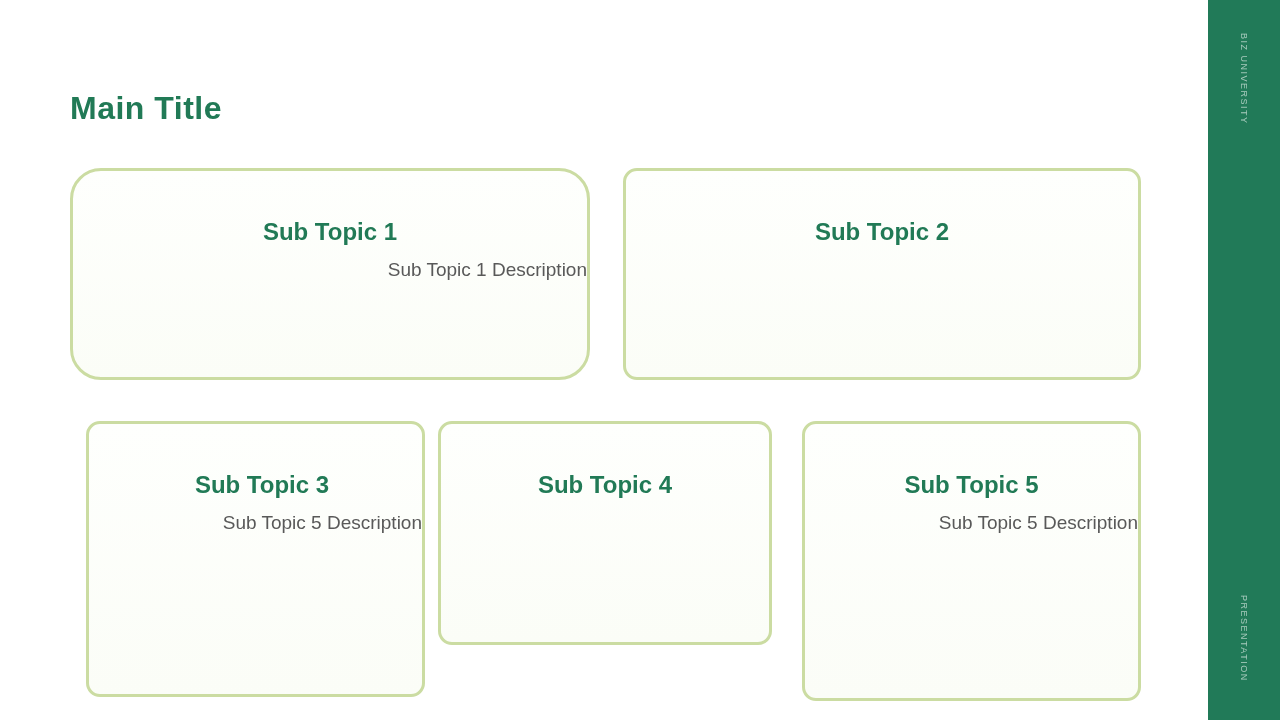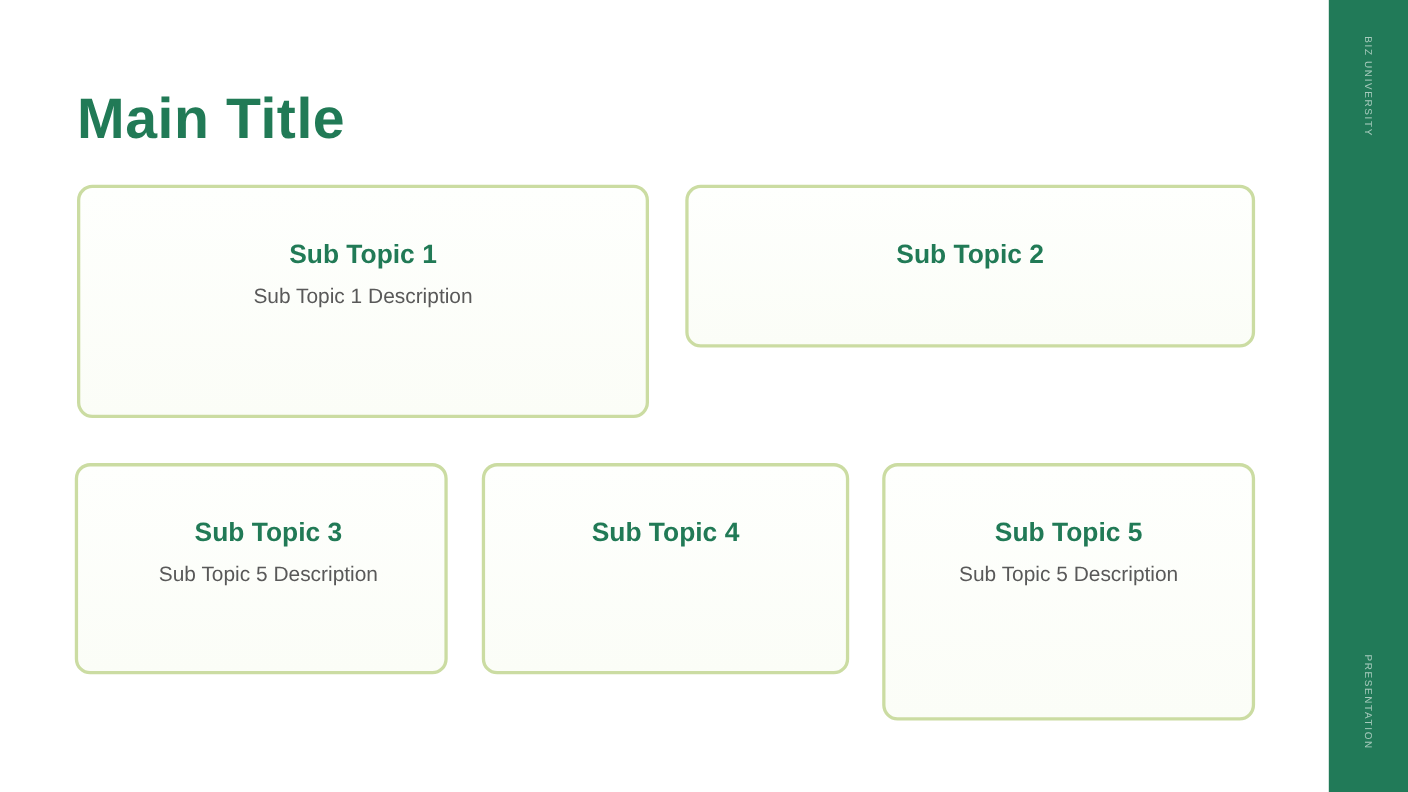--- a/index.html
+++ b/index.html
@@ -15,21 +15,21 @@
     position: relative;
     width: 1280px;
     height: 720px;
     background: #ffffff;
   }
   .main-title {
     position: absolute;
     left: 70px;
     top: 84px;
     margin: 0;
-    font-size: 52px;
+    font-size: 32px;
     line-height: 48px;
     font-weight: 700;
     letter-spacing: 0.5px;
     color: #217a56;
   }
   .card {
     position: absolute;
     box-sizing: border-box;
     border: 3px solid #cbdca2;
     border-radius: 14px;
@@ -43,26 +43,27 @@
     line-height: 30px;
     font-weight: 700;
     color: #217a56;
   }
   .card p {
     margin: 10px 0 0 0;
     font-size: 19px;
     line-height: 26px;
     font-weight: 400;
     color: #595959;
+    text-align: right;
   }
-  .card-1 { left: 70px;  top: 168px; width: 520px; height: 212px; }
-  .card-2 { left: 623px; top: 168px; width: 518px; height: 148px; }
-  .card-3 { left: 68px;  top: 421px; width: 339px; height: 192px; padding-left: 13px; }
-  .card-4 { left: 438px; top: 421px; width: 334px; height: 192px; }
-  .card-5 { left: 802px; top: 421px; width: 339px; height: 234px; }
+  .card-1 { left: 70px;  top: 168px; width: 520px; height: 212px; border-radius: 31px; }
+  .card-2 { left: 623px; top: 168px; width: 518px; height: 212px; }
+  .card-3 { left: 86px;  top: 421px; width: 339px; height: 276px; padding-left: 13px; }
+  .card-4 { left: 438px; top: 421px; width: 334px; height: 224px; }
+  .card-5 { left: 802px; top: 421px; width: 339px; height: 280px; }
   .sidebar {
     position: absolute;
     right: 0;
     top: 0;
     width: 72px;
     height: 720px;
     background: #217a58;
   }
   .v-label {
     position: absolute;

